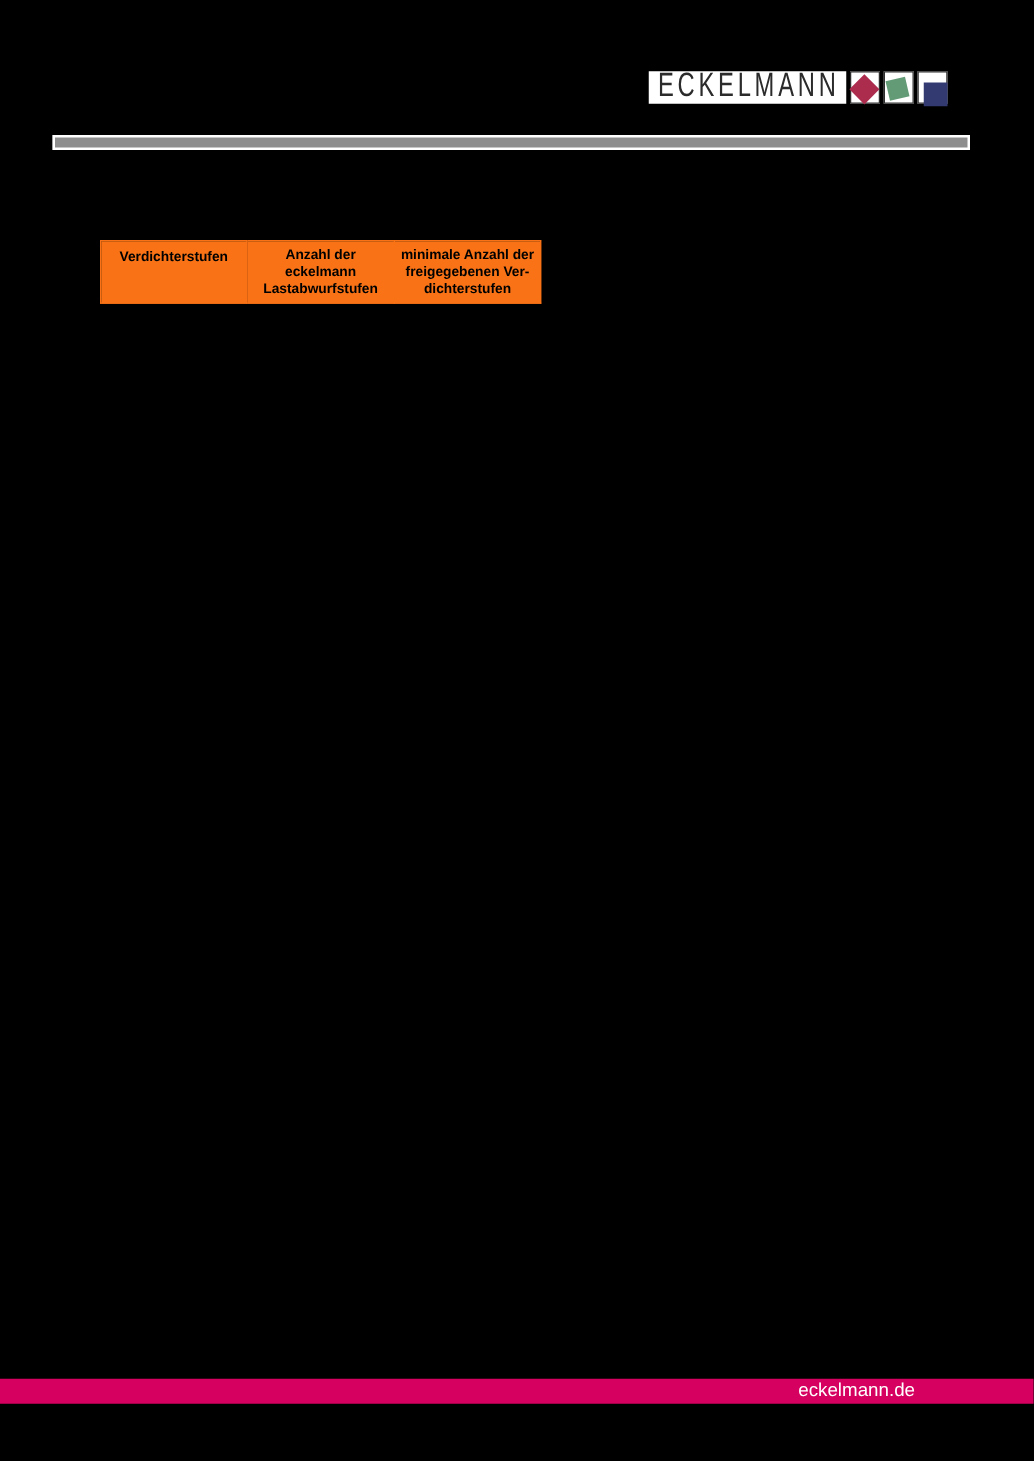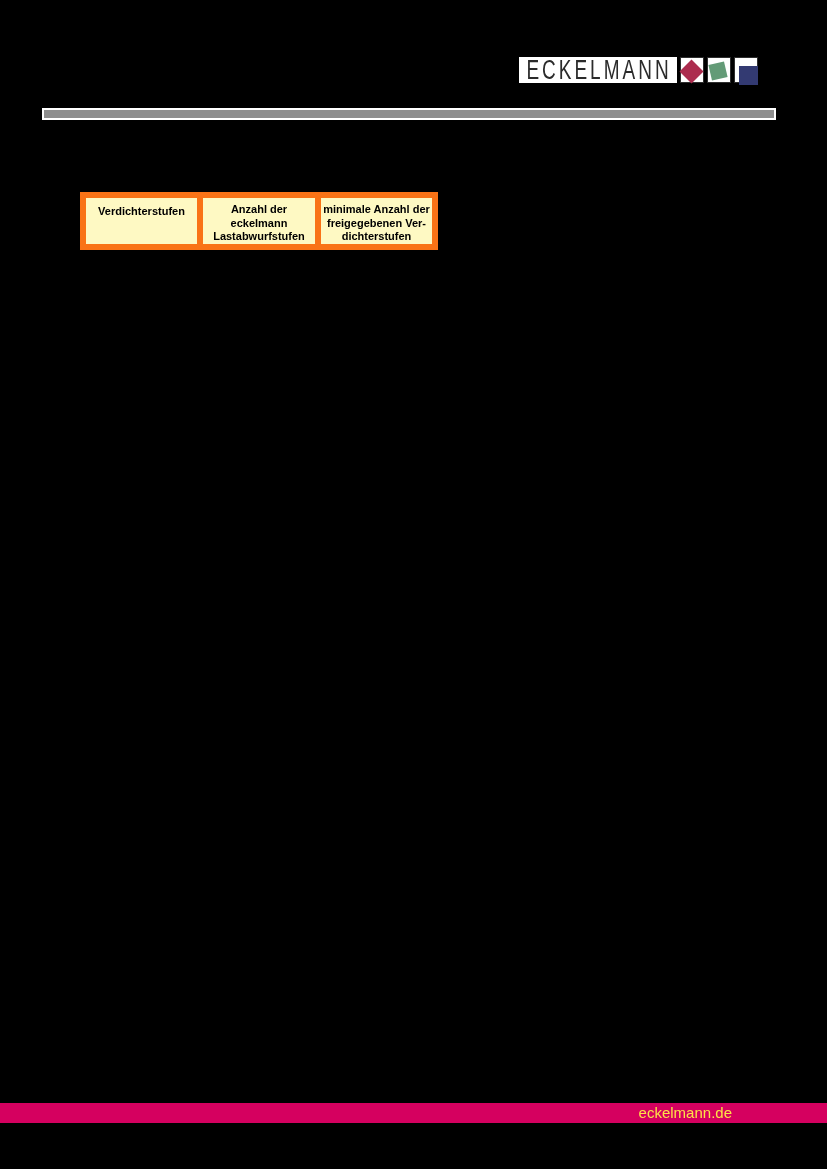--- a/index.html
+++ b/index.html
@@ -51,22 +51,22 @@
     box-sizing: border-box;
   }
 
   
   .header-table {
     position: absolute; left: 80px; top: 192px;
     border-collapse: collapse;
     table-layout: fixed;
   }
   .header-table th {
-    background: #fef9c3;
-    border: 6px solid #f97316;
+    background: #f97316;
+    border: 1px solid #f97316;
     box-sizing: border-box;
     height: 50px;
     vertical-align: top;
     text-align: center;
     font-weight: bold;
     font-size: 11px;
     line-height: 13.5px;
     color: #000000;
     padding: 5px 2px 0 2px;
     white-space: pre-line;
@@ -78,21 +78,21 @@
 
   
   .footer-bar {
     position: absolute; left: 0; top: 1103px;
     width: 827px; height: 20px;
     display: flex; align-items: center; justify-content: flex-end;
     padding-right: 95px;
     box-sizing: border-box;
   }
   .footer-link {
-    color: #fde047;
+    color: #ffffff;
     font-size: 15px;
     line-height: 20px;
     white-space: nowrap;
   }
 </style>
 </head>
 <body style="background-color: rgb(0, 0, 0);">
 
 <div class="logo">
   <div class="logo-textbox">

